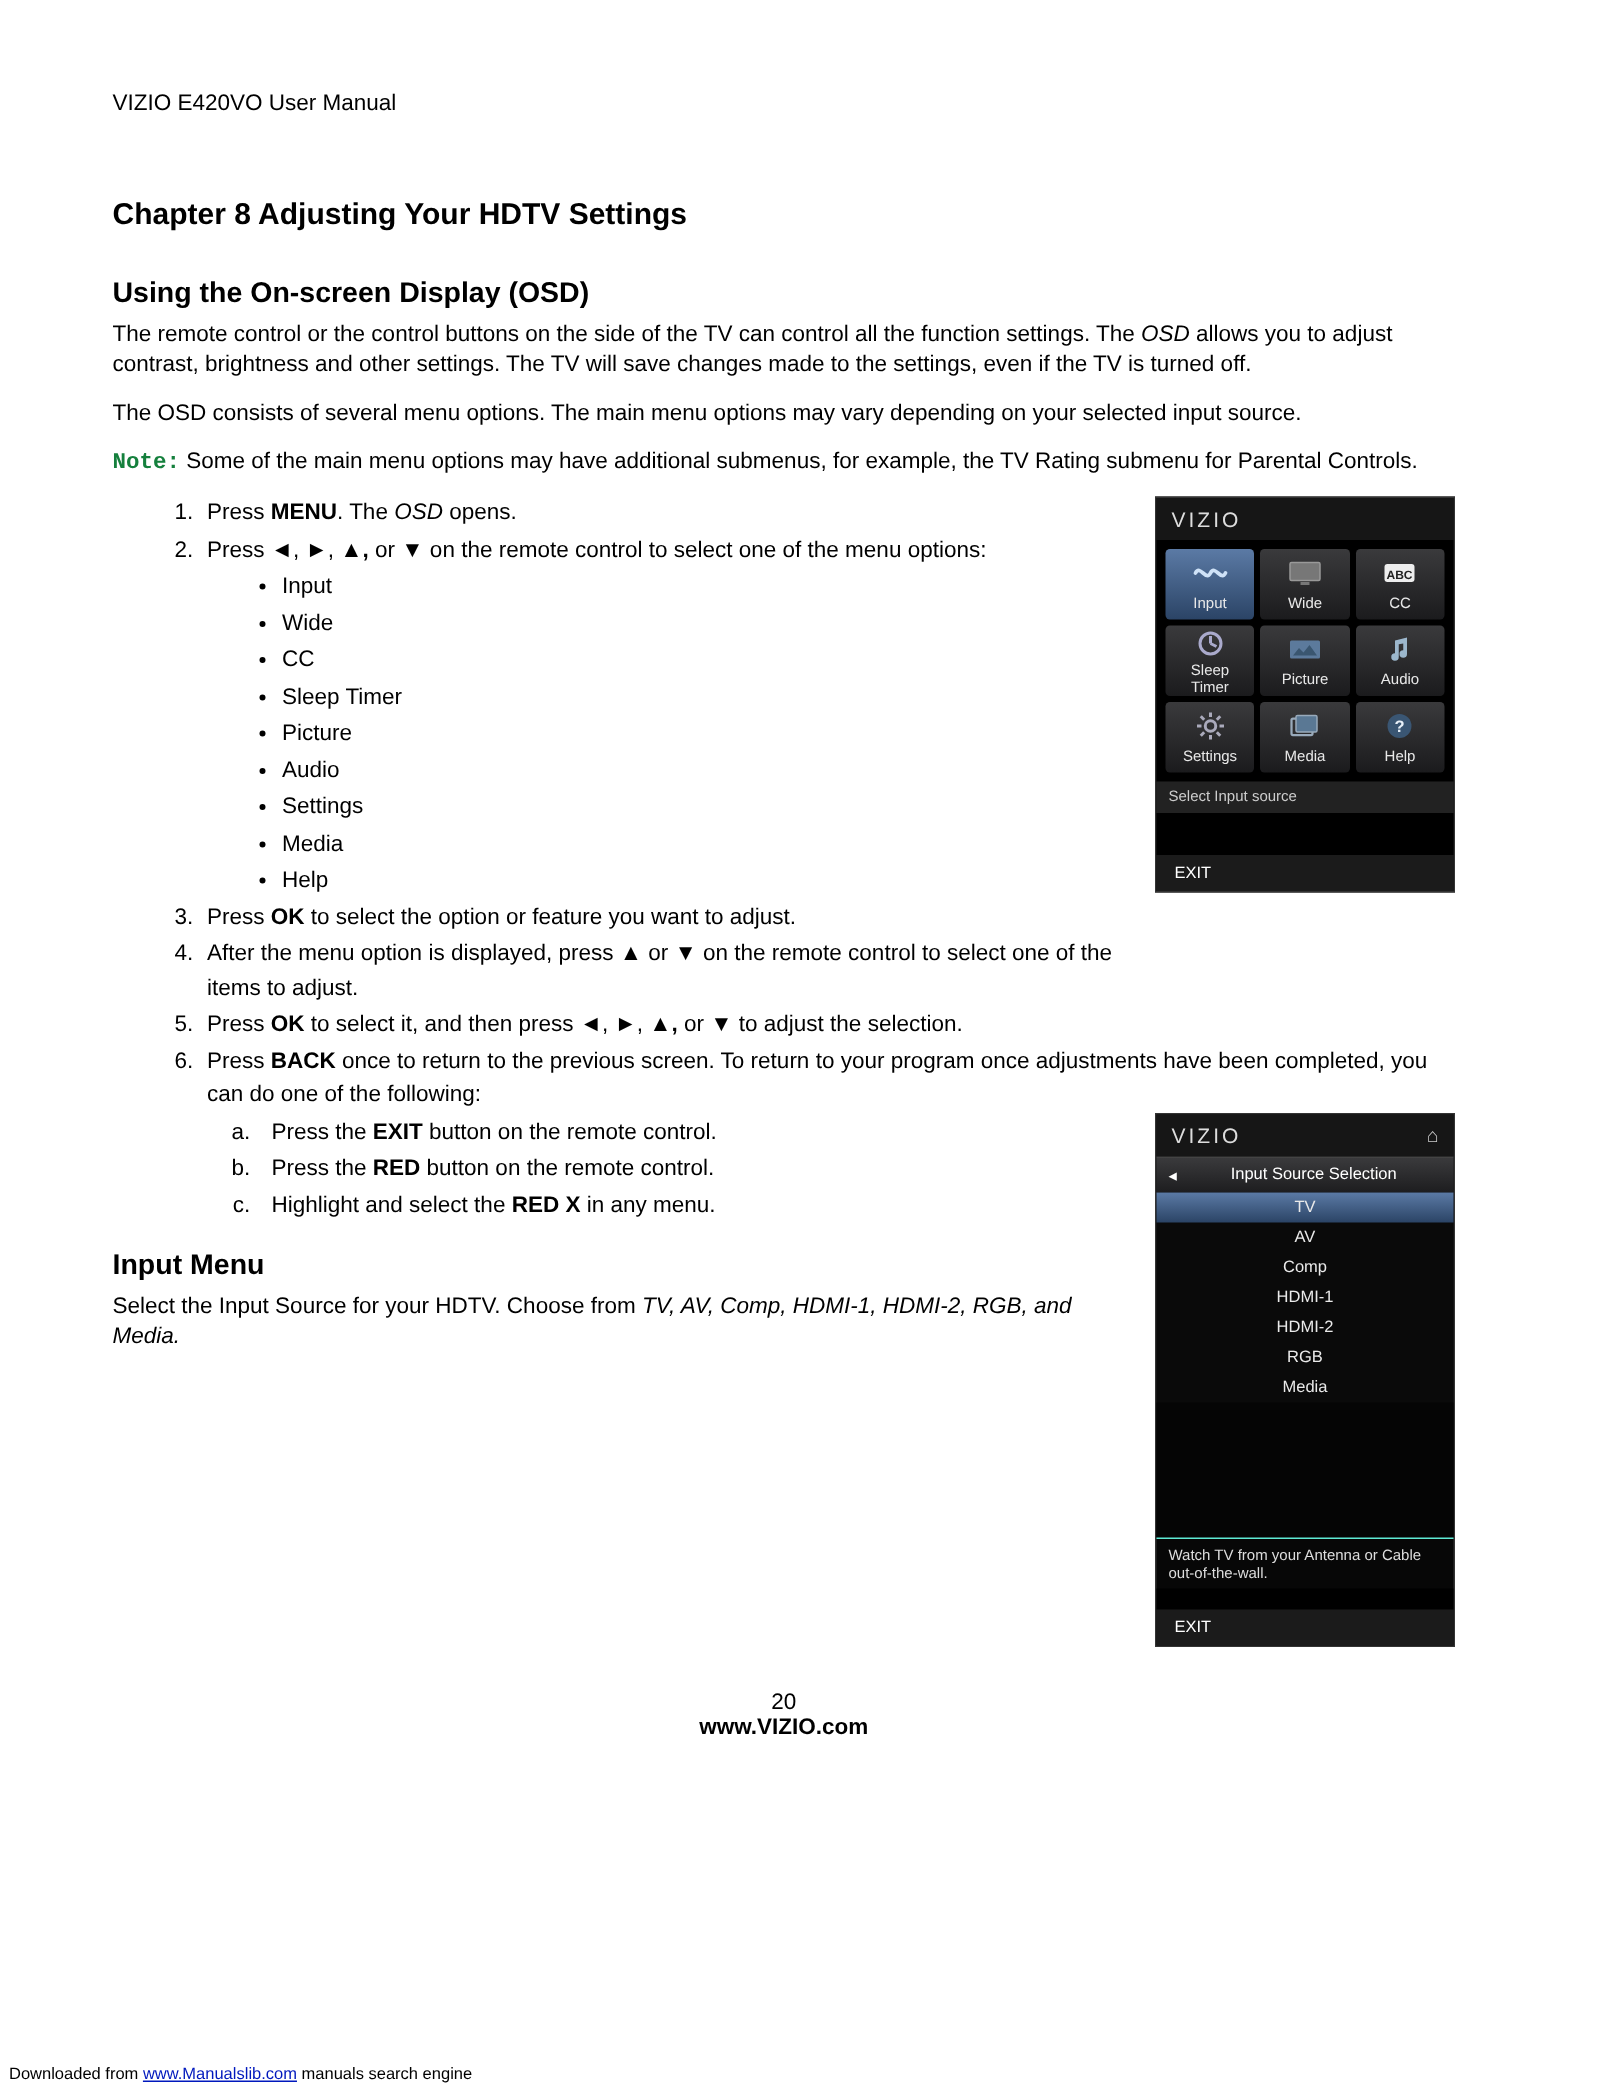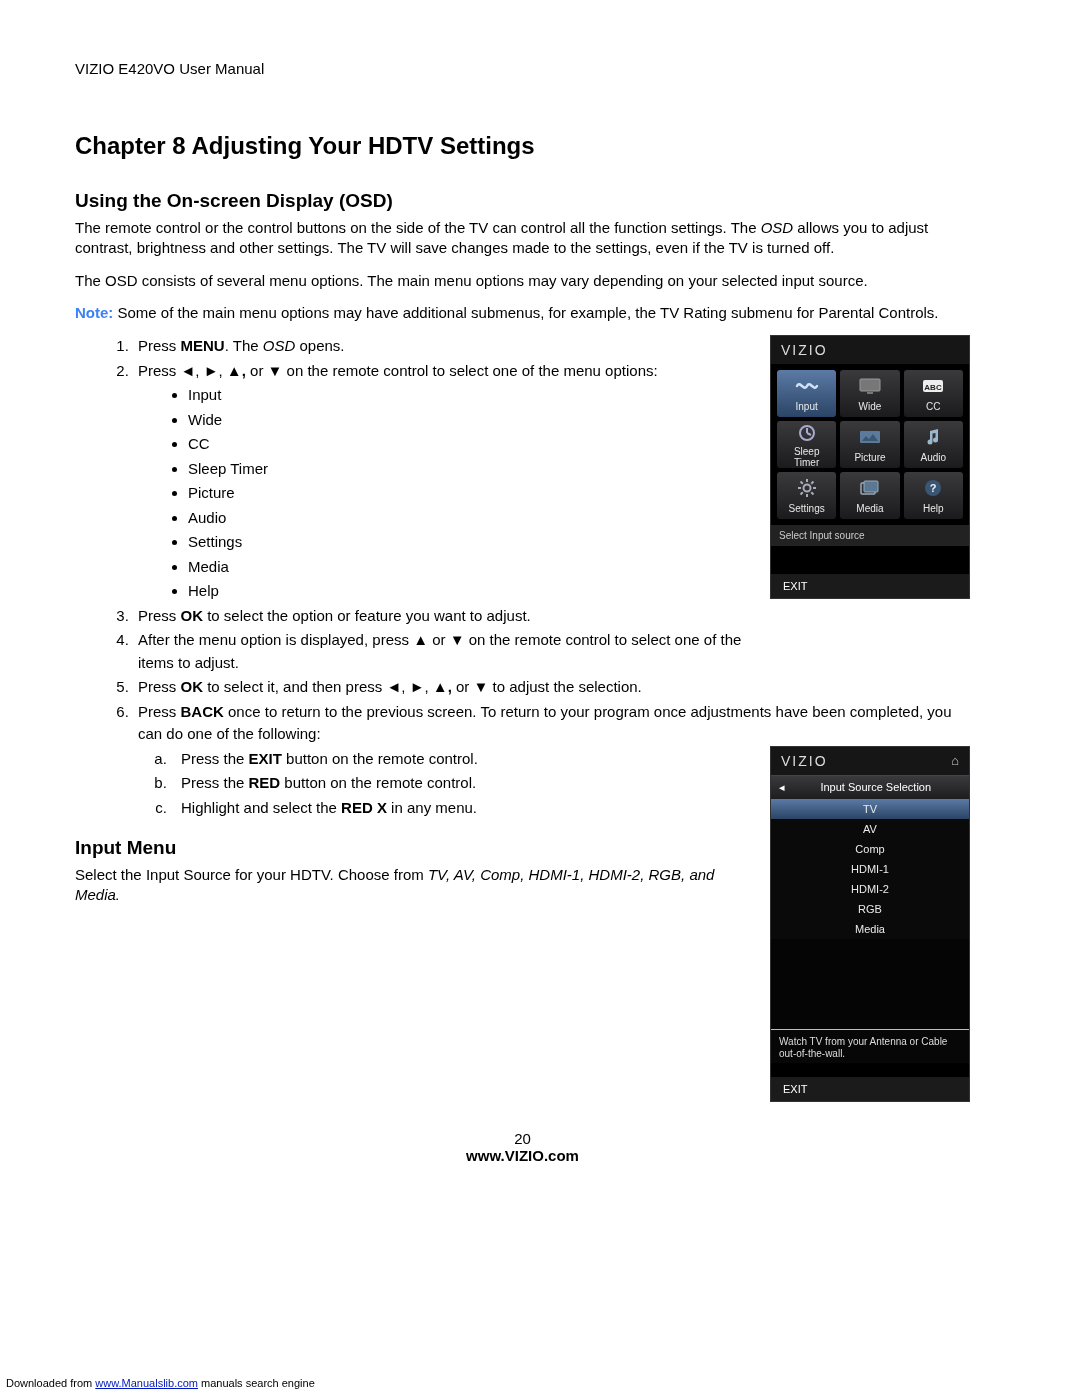--- a/index.html
+++ b/index.html
@@ -13,34 +13,34 @@
   .page {
     padding: 60px 110px 15px 75px;
     position: relative;
     min-height: 1320px;
   }
   .header {
     font-size: 15px;
     margin-bottom: 55px;
   }
   h1 {
-    font-size: 24px;
+    font-size: 20px;
     font-weight: bold;
     margin: 0 0 30px 0;
   }
   h2 {
     font-size: 19px;
     font-weight: bold;
     margin: 0 0 6px 0;
   }
   p {
     margin: 0 0 12px 0;
     line-height: 1.35;
   }
-  .note-label { color: #3b82f6; font-weight: bold; }
+  .note-label { color: #15803d; font-weight: bold; font-family: Liberation Mono, monospace; }
   .italic { font-style: italic; }
   .bold { font-weight: bold; }
   ol { margin: 0; padding-left: 58px; line-height: 1.5; }
   ol > li { padding-left: 5px; margin-bottom: 2px; }
   ul.bullets { list-style: disc; margin: 2px 0 2px 50px; padding: 0; }
   ul.bullets li { margin: 2px 0; }
   ol.alpha { list-style: lower-alpha; margin: 2px 0 2px 36px; padding: 0; }
   ol.alpha li { margin: 2px 0; padding-left: 10px; }
 
   .osd-panel {

